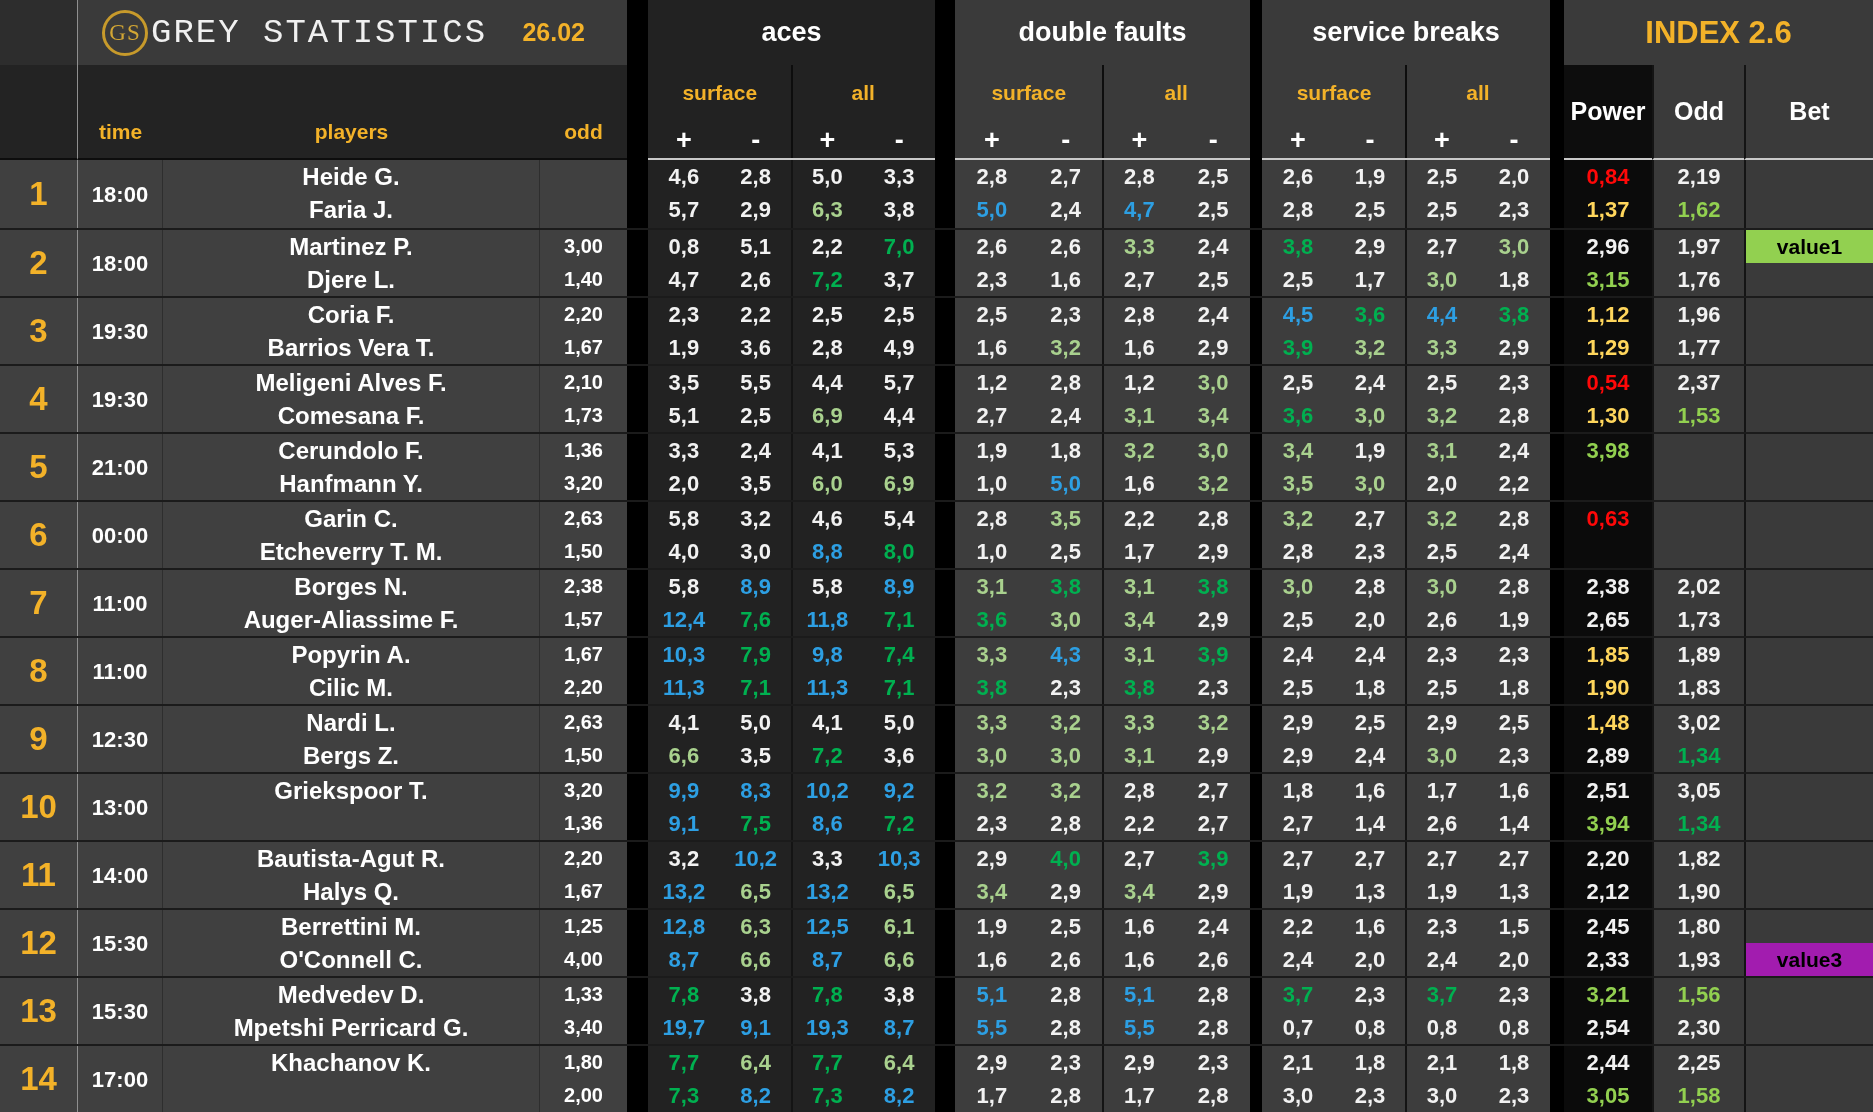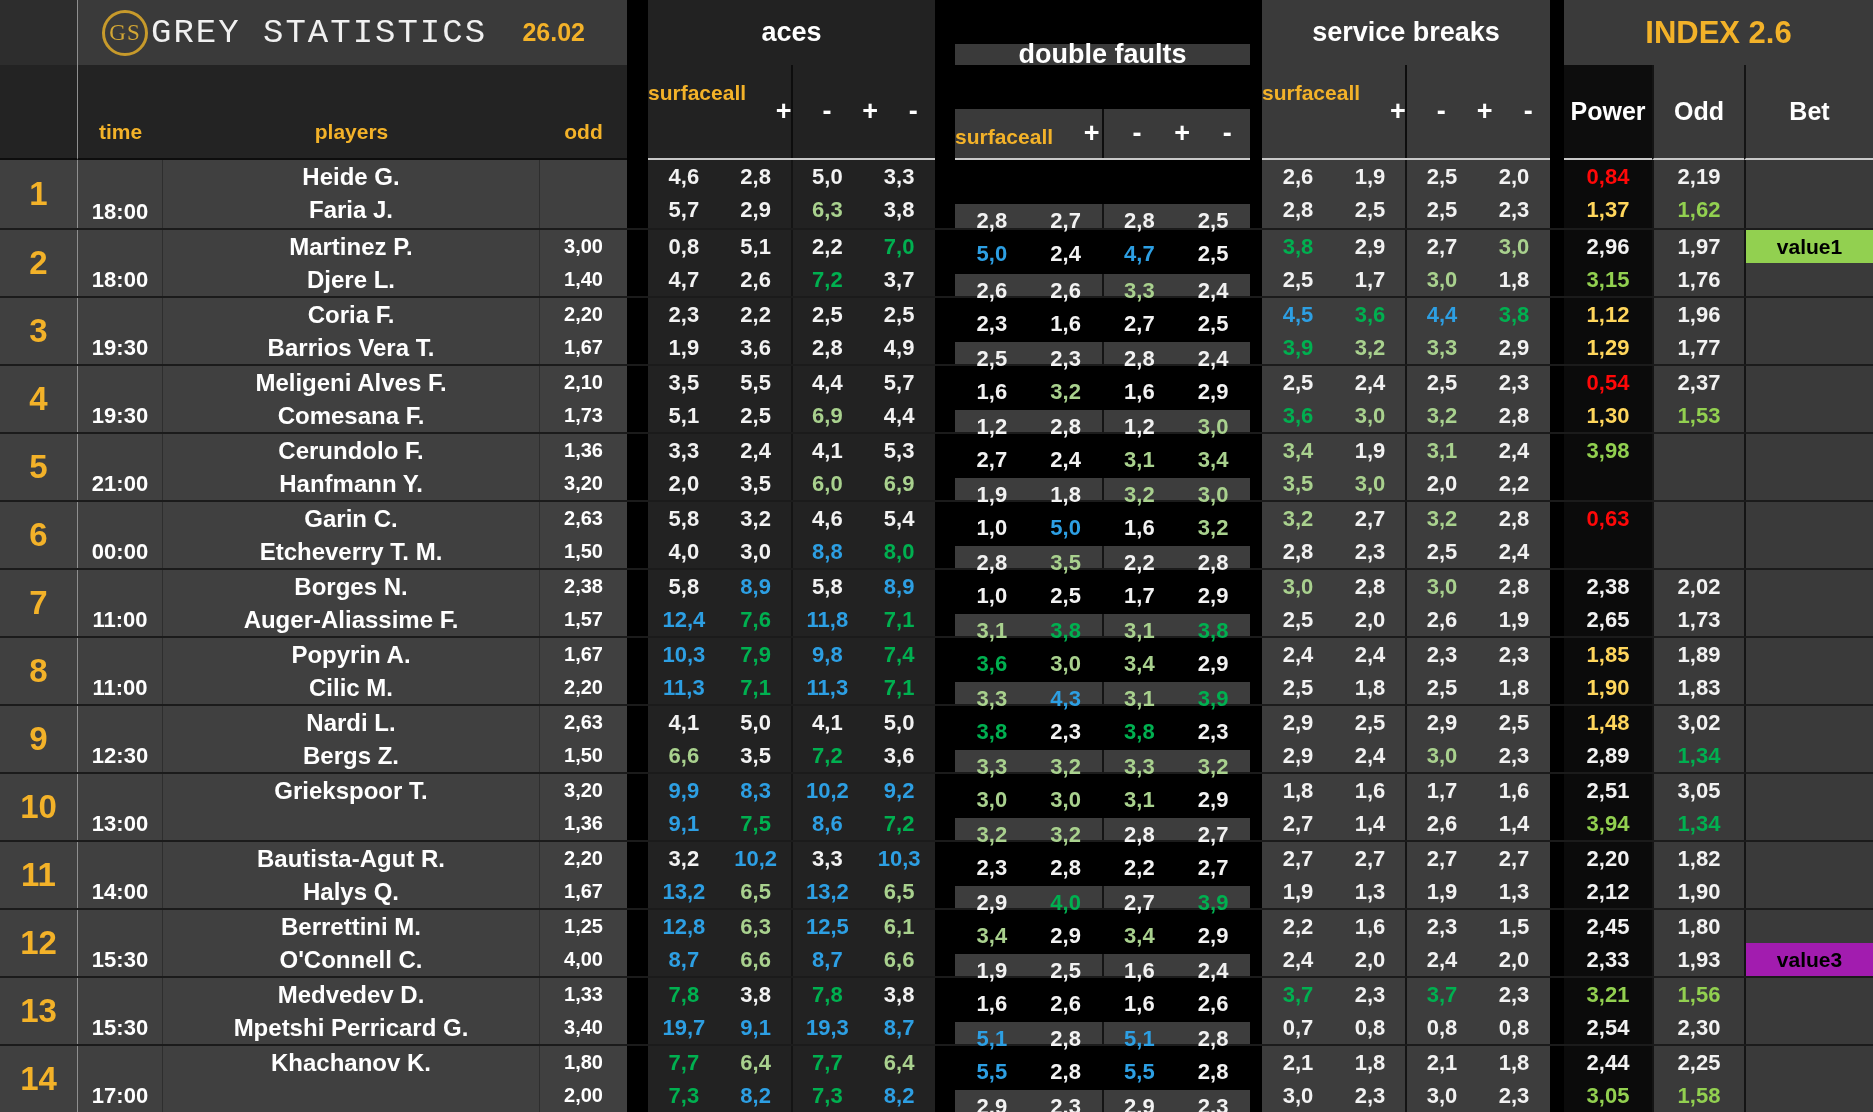--- a/index.html
+++ b/index.html
@@ -2,57 +2,57 @@
 <html><head>
 <meta charset="utf-8">
 <style>
   html,body{margin:0;padding:0;background:#000;}
   body{width:1873px;height:1112px;overflow:hidden;font-family:"Liberation Sans",sans-serif;}
   .app{position:relative;width:1873px;height:1112px;background:#000;}
   .flex{display:flex;}
   
   .w-num{width:78px;}.w-time{width:85px;}.w-players{width:377px;}.w-oddl{width:87px;}
   .w-g1{width:21px;}.w-g2{width:20px;}.w-g3{width:12px;}.w-g4{width:14px;}
-  .w-aces{width:287px;}.w-df{width:295px;margin-top:44px;}.w-sb{width:288px;}
+  .w-aces{width:287px;}.w-df{width:295px;}.w-sb{width:288px;}
   .w-power{width:88px;}.w-iodd{width:92px;}.w-bet{width:129px;}
   .gapc{background:#000;flex-shrink:0;}
   
   .topband{height:65px;}
   .tb-corner{background:#2d2d2d;border-right:1px solid #8f8f8f;box-sizing:border-box;}
   .tb-brand{width:549px;background:#3a3a3a;display:flex;align-items:center;position:relative;}
   .logo-circle{width:46px;height:46px;border:3px solid #c79a2b;border-radius:50%;display:flex;align-items:center;justify-content:center;margin-left:24px;box-sizing:border-box;flex-shrink:0;}
   .logo-gs{font-family:"Liberation Serif",serif;color:#d2a634;font-size:23px;letter-spacing:1px;}
   .brand-name{font-family:Liberation Mono, monospace;color:#f0f0f0;font-size:34px;letter-spacing:2px;margin-left:3px;white-space:nowrap;}
   .tb-date{position:absolute;right:42px;color:#f3b229;font-weight:bold;font-size:25px;}
   .tb-group{display:flex;align-items:center;justify-content:center;color:#fff;font-weight:bold;font-size:27px;}
   .tb-aces{background:#222;}
   .tb-df,.tb-sb{background:#3a3a3a;}
   .tb-index{background:#3a3a3a;color:#f3b229;font-size:31px;}
   
   .subband{height:95px;}
   .sh-num{background:#232323;border-right:1px solid #8f8f8f;border-bottom:2px solid #0d0d0d;box-sizing:border-box;}
   .sh-left{background:#232323;color:#f3b229;font-weight:bold;font-size:21px;display:flex;align-items:flex-end;justify-content:center;padding-bottom:14px;border-bottom:2px solid #0d0d0d;box-sizing:border-box;}
-  .sh-group{position:relative;display:flex;flex-direction:row;border-bottom:2px solid #c9c9c9;box-sizing:border-box;gap:16px;}
+  .sh-group{position:relative;display:flex;flex-direction:column;border-bottom:2px solid #c9c9c9;box-sizing:border-box;gap:16px;}
   .sh-group.dark{background:#222;}
   .sh-group.gray{background:#3a3a3a;}
   .sh-group::after{content:"";position:absolute;left:calc(50% - 1px);top:0;bottom:0;width:2px;background:#0d0d0d;}
   .sg-top{height:42px;display:flex;}
   .sg-top .sg-lab{flex:1;display:flex;align-items:flex-end;justify-content:center;color:#f3b229;font-weight:bold;font-size:21px;padding-bottom:2px;}
   .sg-pm{flex:1;display:flex;}
   .sg-pm .pm{width:25%;display:flex;align-items:center;justify-content:center;color:#fff;font-weight:bold;font-size:27px;}
   .sh-right{display:flex;align-items:center;justify-content:center;color:#fff;font-weight:bold;font-size:25px;border-bottom:2px solid #c9c9c9;box-sizing:border-box;}
   .sh-power{background:#0d0d0d;}
   .sh-iodd{background:#3a3a3a;border-left:2px solid #141414;}
   .sh-bet{background:#3a3a3a;border-left:2px solid #141414;}
   
   .mrow{display:flex;height:68px;box-sizing:border-box;}
   .mrow + .mrow{border-top:2px solid #1b1b1b;}
   .c{box-sizing:border-box;flex-shrink:0;}
   .c-num{background:#404040;color:#f3b229;font-weight:bold;font-size:33px;display:flex;align-items:center;justify-content:center;border-right:1px solid #8f8f8f;}
-  .c-time{background:#404040;color:#fff;font-weight:bold;font-size:22px;display:flex;justify-content:center;align-items:flex-end;border-right:1px solid #2e2e2e;}
+  .c-time{background:#404040;color:#fff;font-weight:bold;font-size:22px;display:flex;justify-content:center;align-items:center;border-right:1px solid #2e2e2e;}
   .c-time span{line-height:33px;}
   .c-players{background:#404040;color:#fff;font-weight:bold;font-size:24px;text-align:center;display:flex;flex-direction:column;border-right:1px solid #2e2e2e;}
   .c-players .pl{height:33px;line-height:33px;white-space:nowrap;}
   .c-oddl{background:#404040;color:#fff;font-weight:bold;font-size:20px;text-align:center;display:flex;flex-direction:column;}
   .c-oddl .pl{height:33px;line-height:33px;}
   .group{position:relative;display:grid;grid-template-columns:repeat(4,1fr);grid-auto-rows:33px;flex-shrink:0;}
   .group.dark{background:#222;}
   .group.gray{background:#3d3d3d;}
   .group::after{content:"";position:absolute;left:calc(50% - 1px);top:0;bottom:0;width:2px;background:#141414;}
   .stat{display:flex;align-items:center;justify-content:center;font-weight:bold;font-size:22px;}

